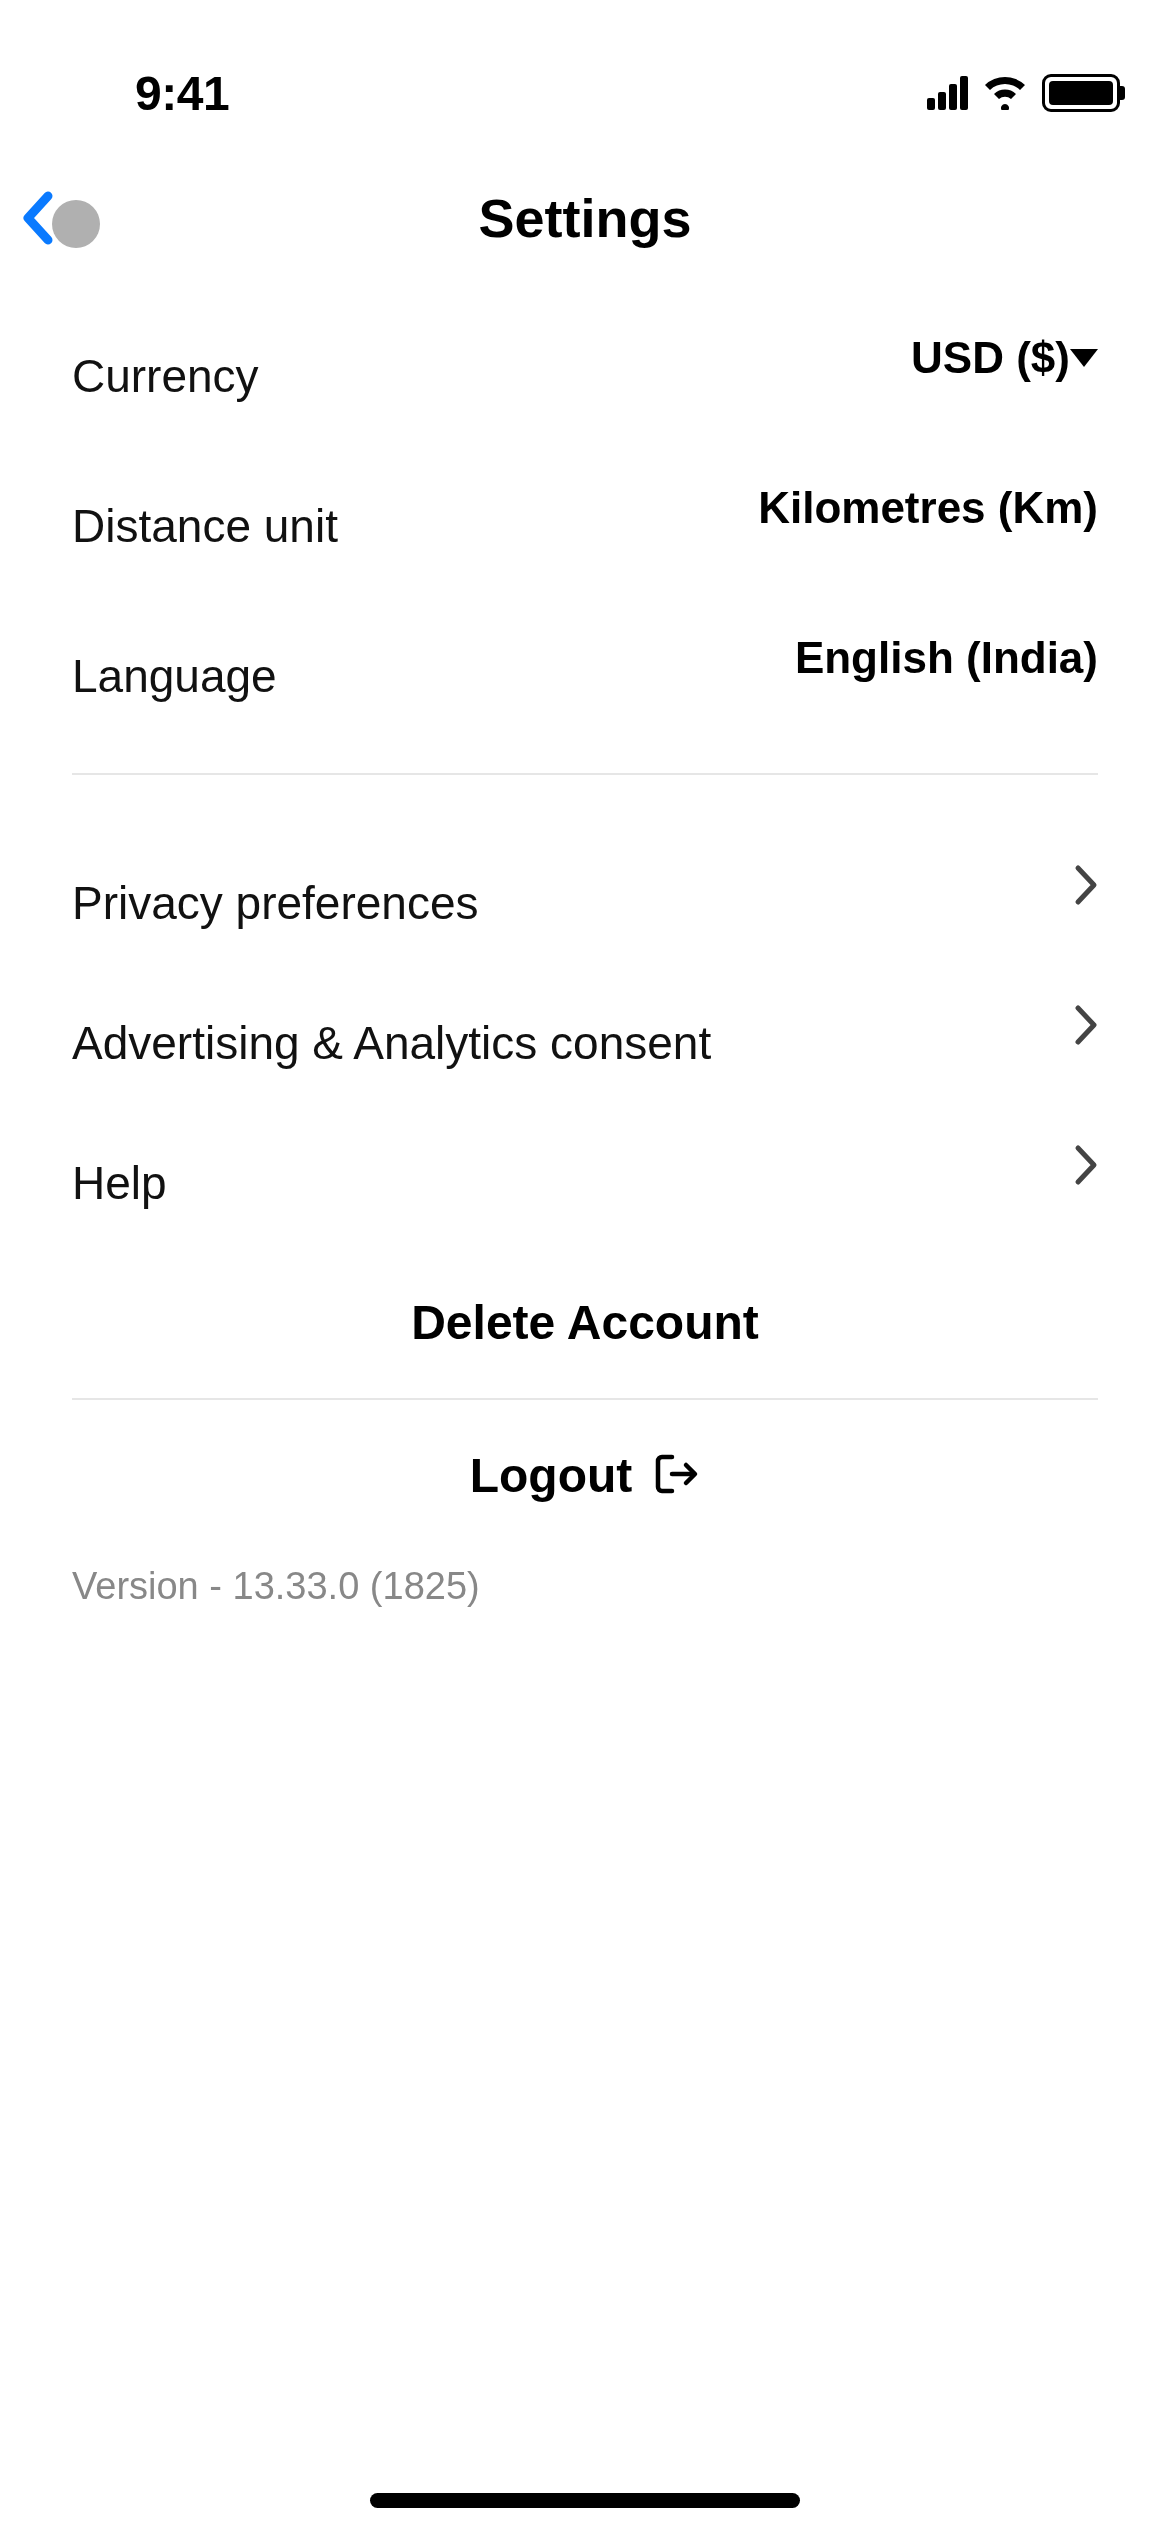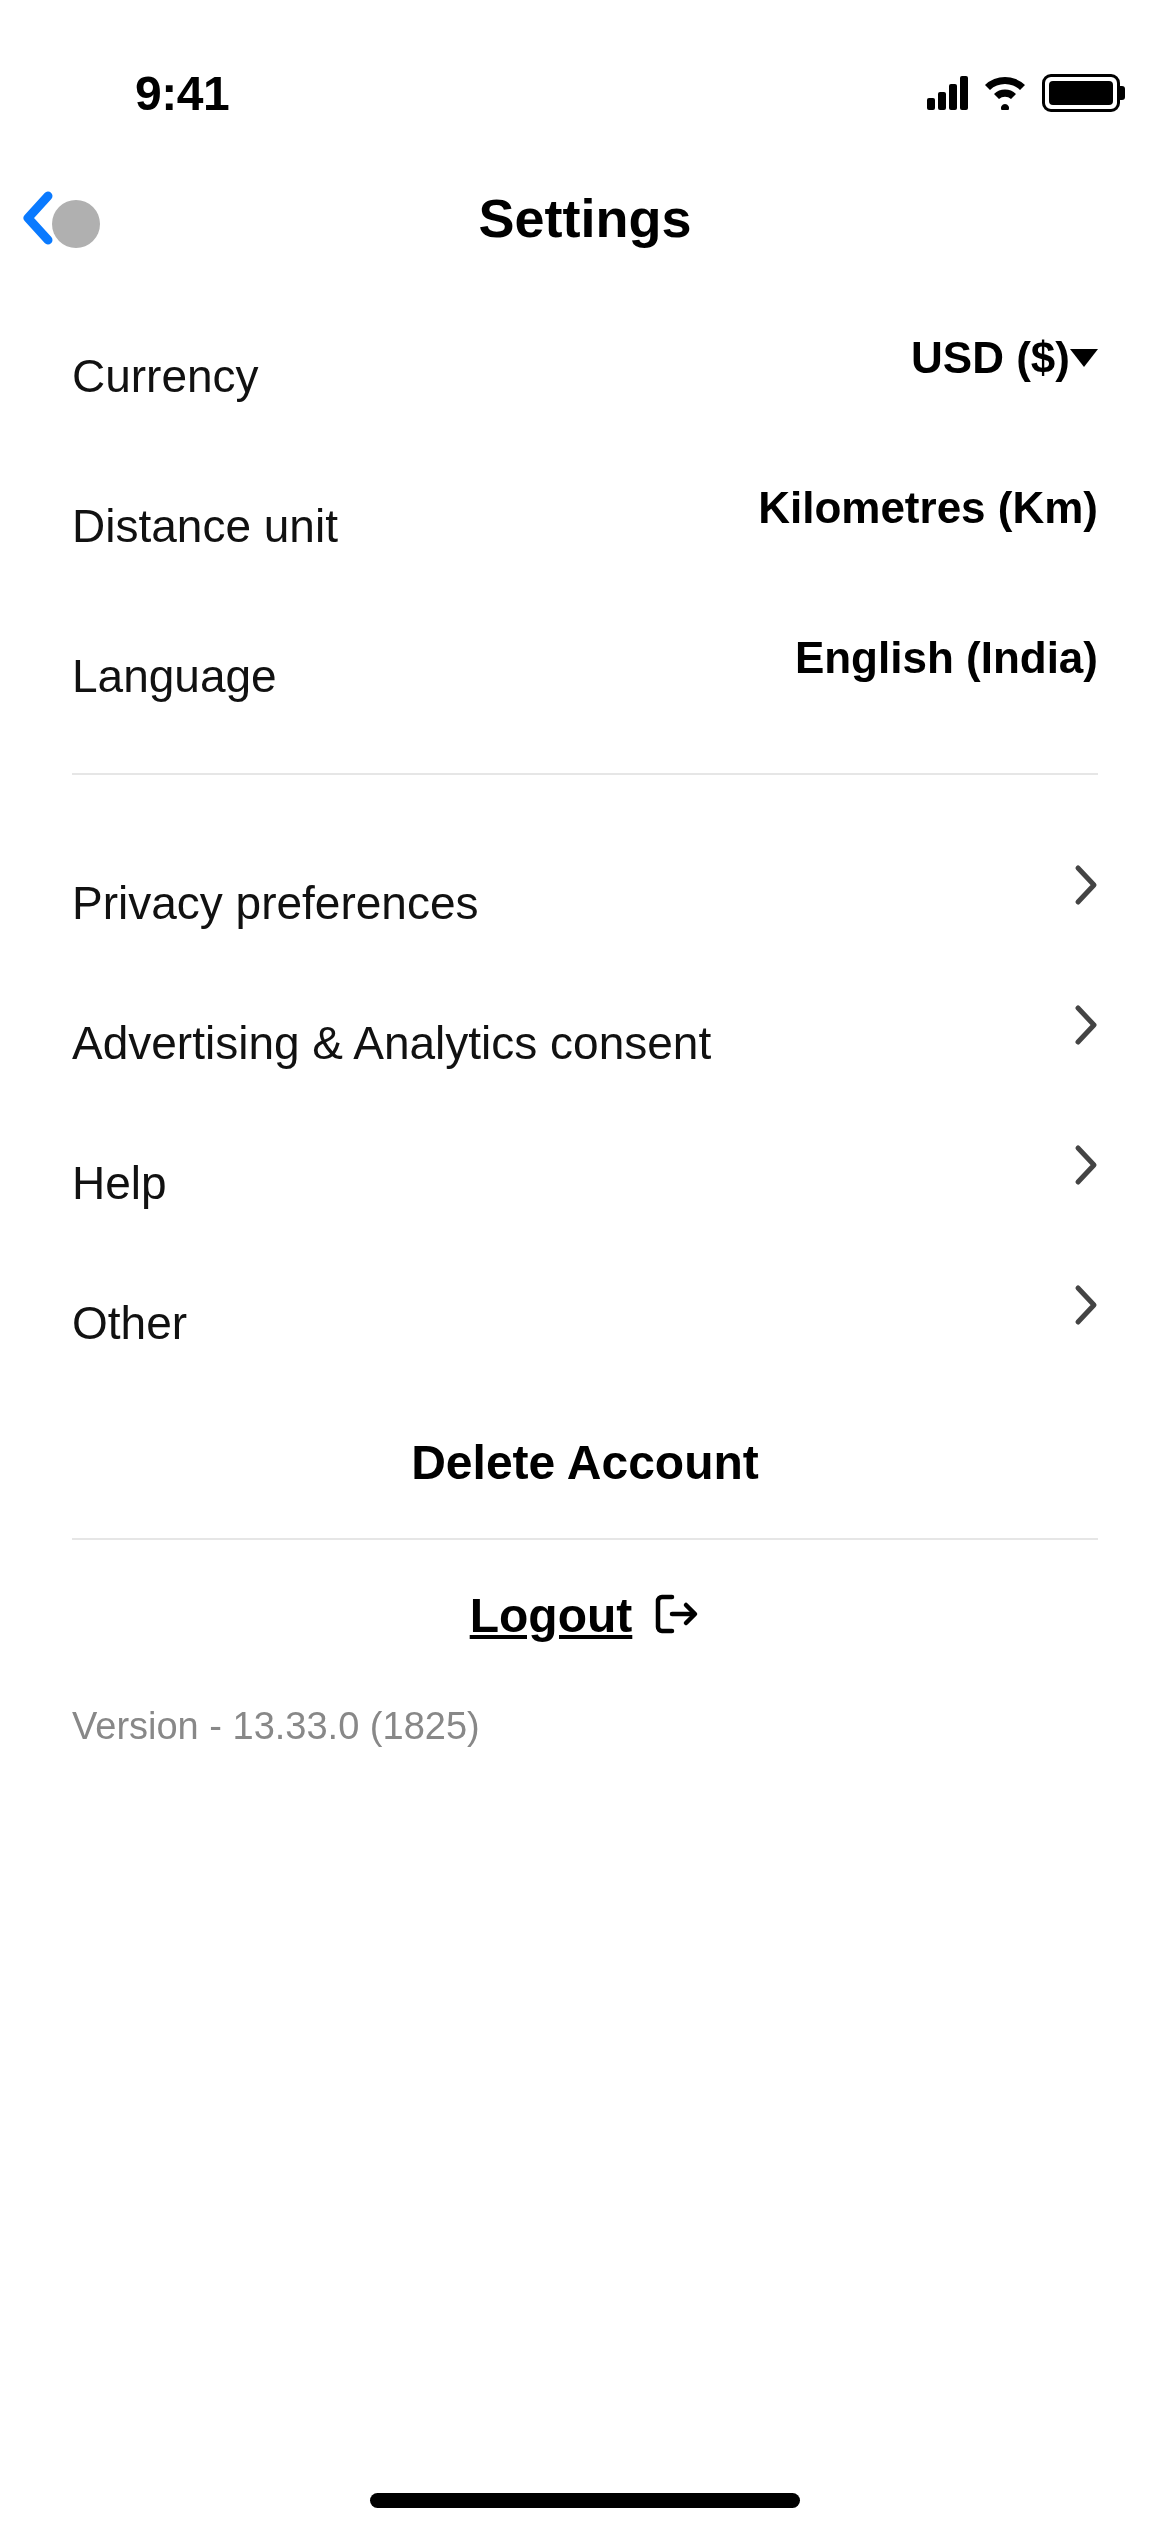--- a/index.html
+++ b/index.html
@@ -182,21 +182,20 @@
     .logout-row {
       display: flex;
       align-items: center;
       justify-content: center;
       gap: 22px;
       padding: 48px 0 30px 0;
     }
     .logout-text {
       font-size: 48px;
       font-weight: 700;
-      text-decoration: underline;
     }
 
     .version {
       font-size: 38px;
       color: #888;
       padding: 32px 0;
     }
 
     
     .home-indicator {
@@ -291,28 +290,20 @@
 
   <div class="nav-row">
     <div class="row-label">Help</div>
     <div class="chevron">
       <svg width="24" height="42" viewBox="0 0 24 42">
           <polyline points="4,4 20,21 4,38" fill="none" stroke="#444" stroke-width="5" stroke-linecap="round" stroke-linejoin="round"></polyline>
         </svg>
     </div>
   </div>
 
-  <div class="nav-row">
-    <div class="row-label">Other</div>
-    <div class="chevron">
-      <svg width="24" height="42" viewBox="0 0 24 42">
-          <polyline points="4,4 20,21 4,38" fill="none" stroke="#444" stroke-width="5" stroke-linecap="round" stroke-linejoin="round"></polyline>
-        </svg>
-    </div>
-  </div>
 
   <div class="delete-row">
     <span>Delete Account</span>
   </div>
 
   <div class="divider2"></div>
 
   <div class="logout-row">
     <span class="logout-text">Logout</span>
     <span>

